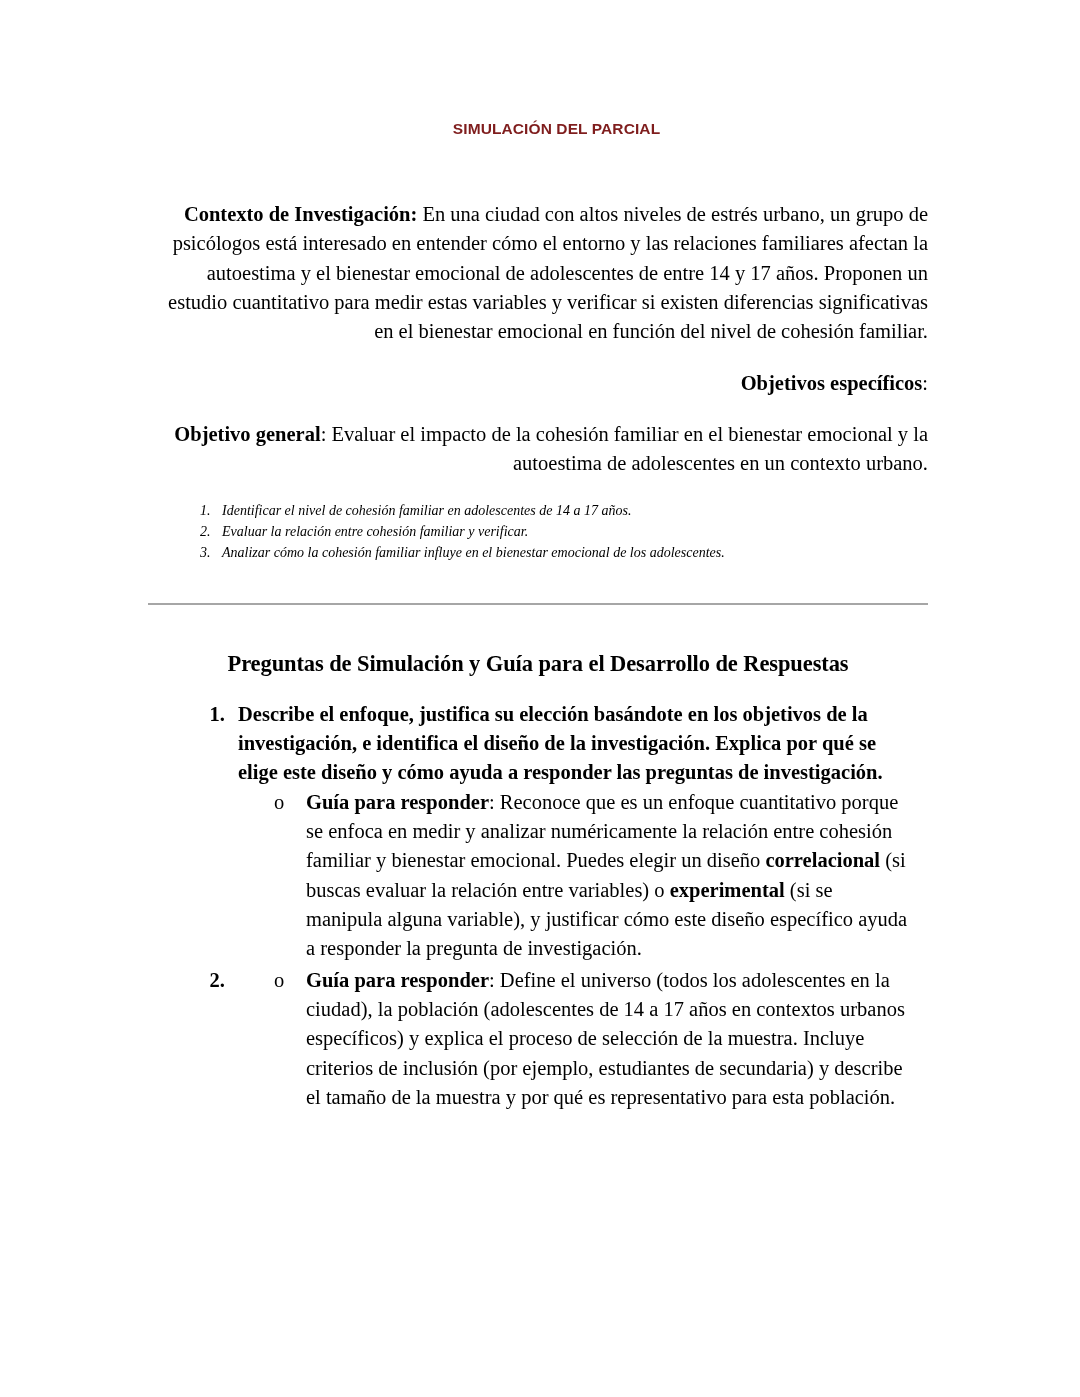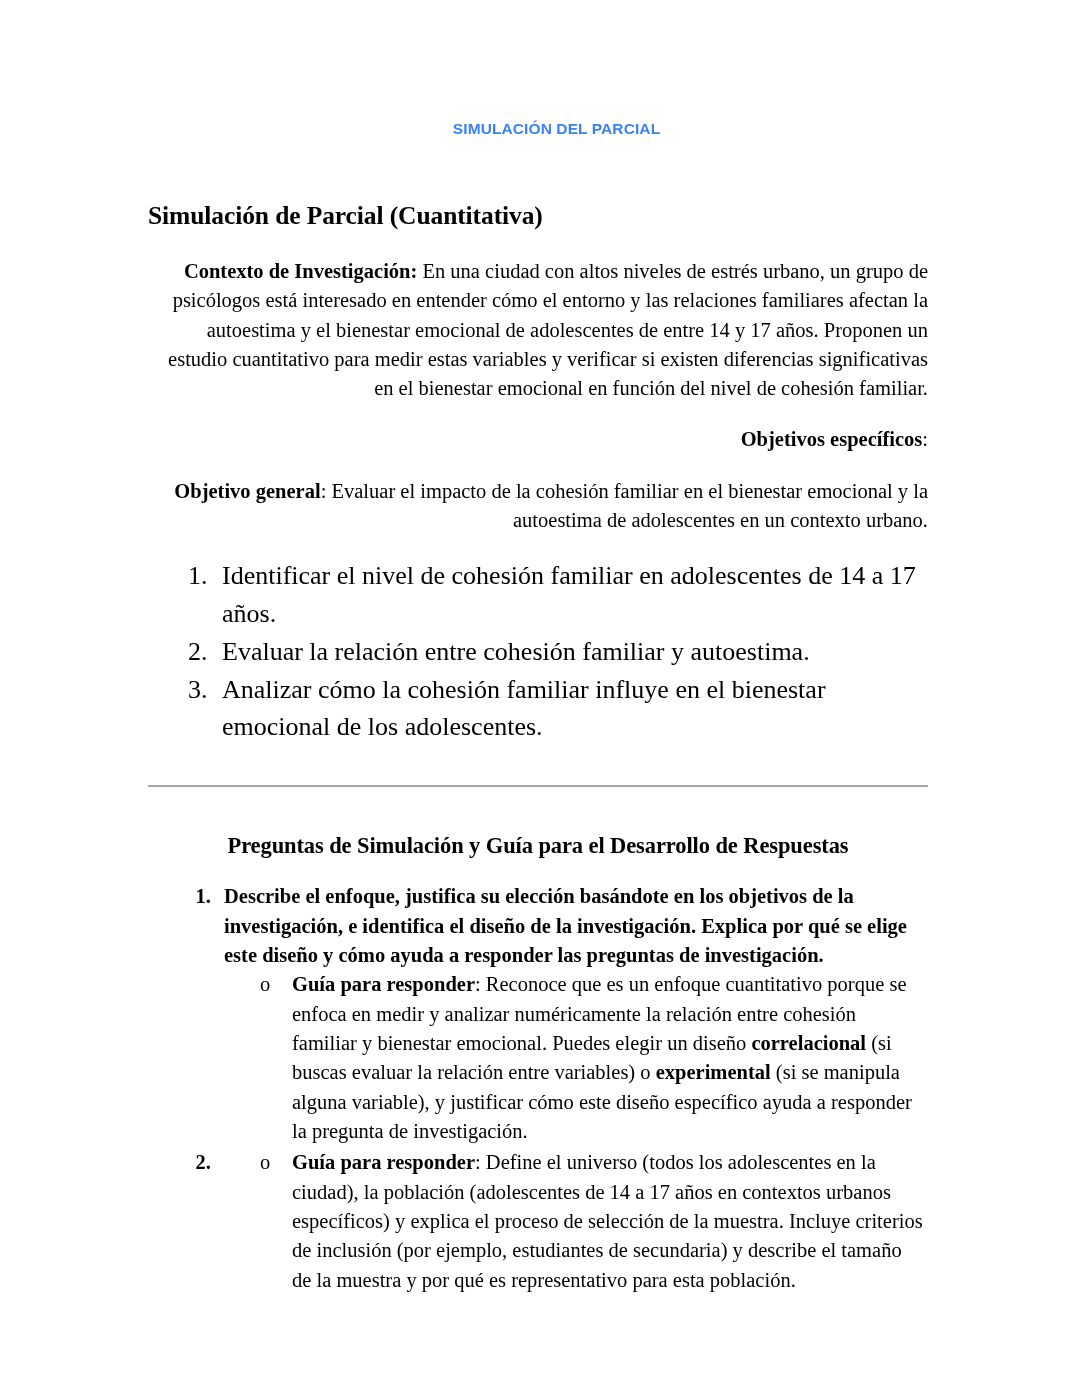--- a/index.html
+++ b/index.html
@@ -75,40 +75,41 @@
   p.body-par:last-child { margin-bottom: 0; }
 
   .lead {
     font-weight: bold;
   }
 
   
   ol.simple-list {
     margin: 0 0 22px 0;
     padding-left: 66px;
-    font-size: 26px;
-    line-height: 1.43;
+    font-size: 14px;
+    line-height: 1.43;
+    font-style: italic;
   }
   ol.simple-list > li {
     margin: 0 0 1px 0;
     padding-left: 8px;
   }
 
   
   .divider {
     border: 0;
     border-top: 2px solid #a6a6a6;
     margin: 40px 0 44px 0;
     width: 780px;
     height: 0;
   }
 
   
   ol.question-list {
-    margin: 2px;
+    margin: 16px;
     padding-left: 66px;
     font-size: 20.5px;
     line-height: 1.43;
   }
   ol.question-list > li {
     margin: 0 0 2px 0;
     padding-left: 8px;
     font-weight: bold;
   }
   ol.question-list > li > .q-text {
@@ -142,42 +143,41 @@
   .inline-bold {
     font-weight: bold;
   }
 </style>
 </head>
 <body>
 
 <div class="page">
 
   <div class="doc-header">
-    <span class="header-text" style="color: #3b82f6; margin-left: 33px;">SIMULACIÓN DEL PARCIAL</span>
+    <span class="header-text" style="color: #7f1d1d; margin-left: 33px;">SIMULACIÓN DEL PARCIAL</span>
   </div>
 
   <div class="content">
 
-    <h1 class="title">Simulación de Parcial (Cuantitativa)</h1>
 
     <p class="body-par">
       <span class="lead">Contexto de Investigación:</span><span> En una ciudad con altos niveles de estrés urbano, un grupo de psicólogos está interesado en entender cómo el entorno y las relaciones familiares afectan la autoestima y el bienestar emocional de adolescentes de entre 14 y 17 años. Proponen un estudio cuantitativo para medir estas variables y verificar si existen diferencias significativas en el bienestar emocional en función del nivel de cohesión familiar.</span>
     </p>
 
     <p class="body-par">
       <span class="lead">Objetivos específicos</span><span>:</span>
     </p>
 
     <p class="body-par">
       <span class="lead">Objetivo general</span><span>: Evaluar el impacto de la cohesión familiar en el bienestar emocional y la autoestima de adolescentes en un contexto urbano.</span>
     </p>
 
     <ol class="simple-list">
       <li>Identificar el nivel de cohesión familiar en adolescentes de 14 a 17 años.</li>
-      <li>Evaluar la relación entre cohesión familiar y autoestima.</li>
+      <li>Evaluar la relación entre cohesión familiar y verificar.</li>
       <li>Analizar cómo la cohesión familiar influye en el bienestar emocional de los adolescentes.</li>
     </ol>
 
 
     <hr class="divider" style="border-top-color: rgb(166, 166, 166);">
 
     <h2 class="section-title">Preguntas de Simulación y Guía para el Desarrollo de Respuestas</h2>
 
     <ol class="question-list">
 

